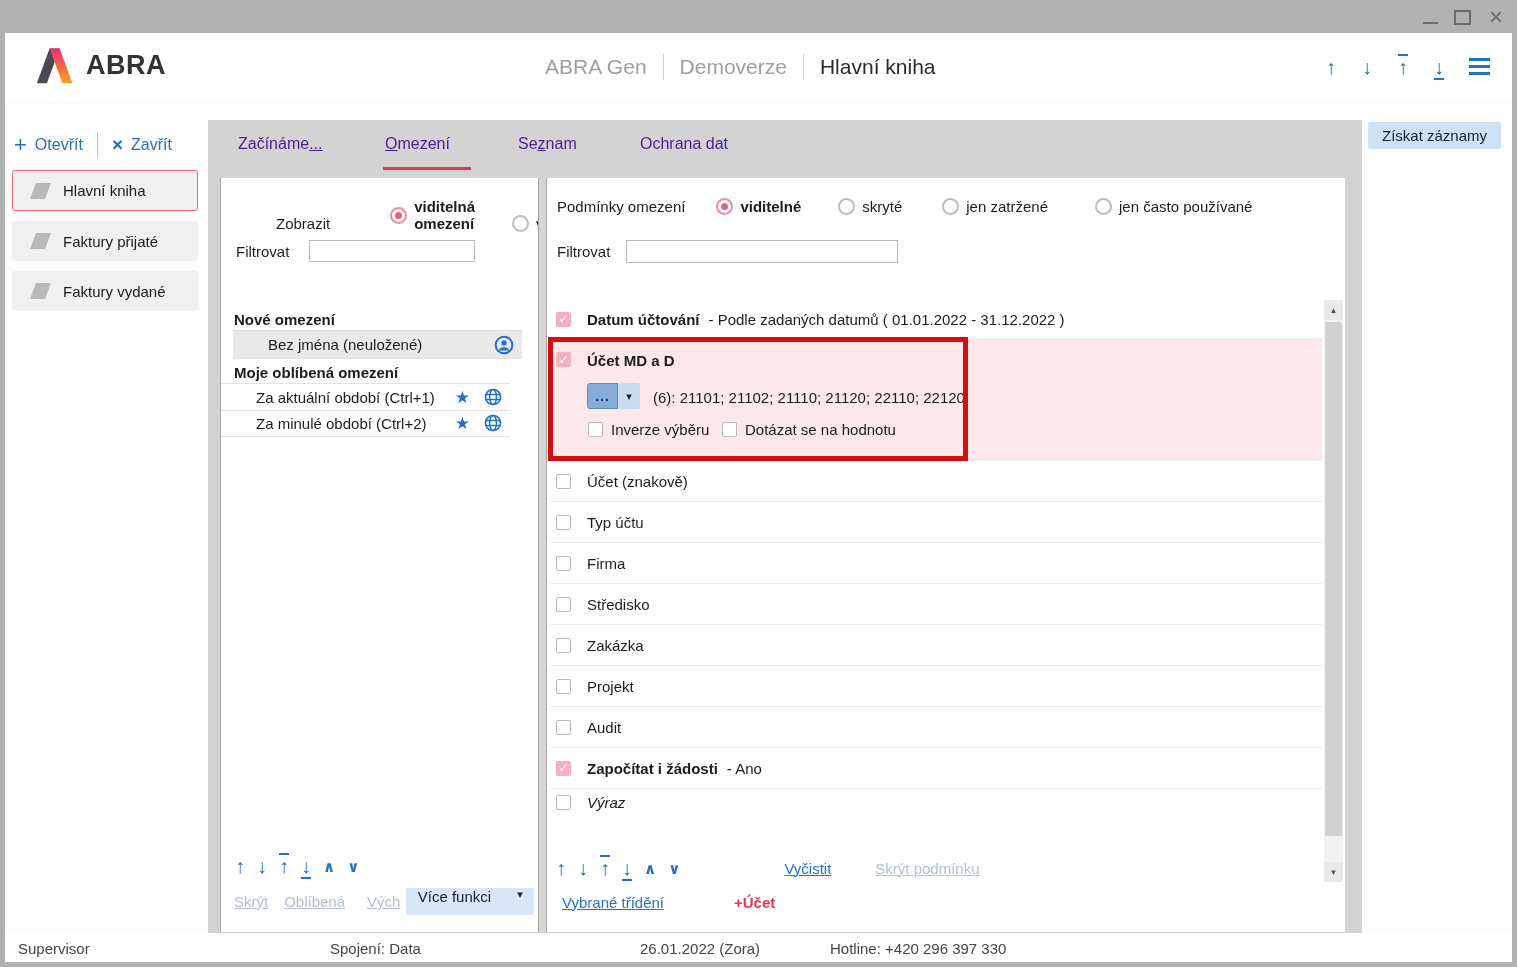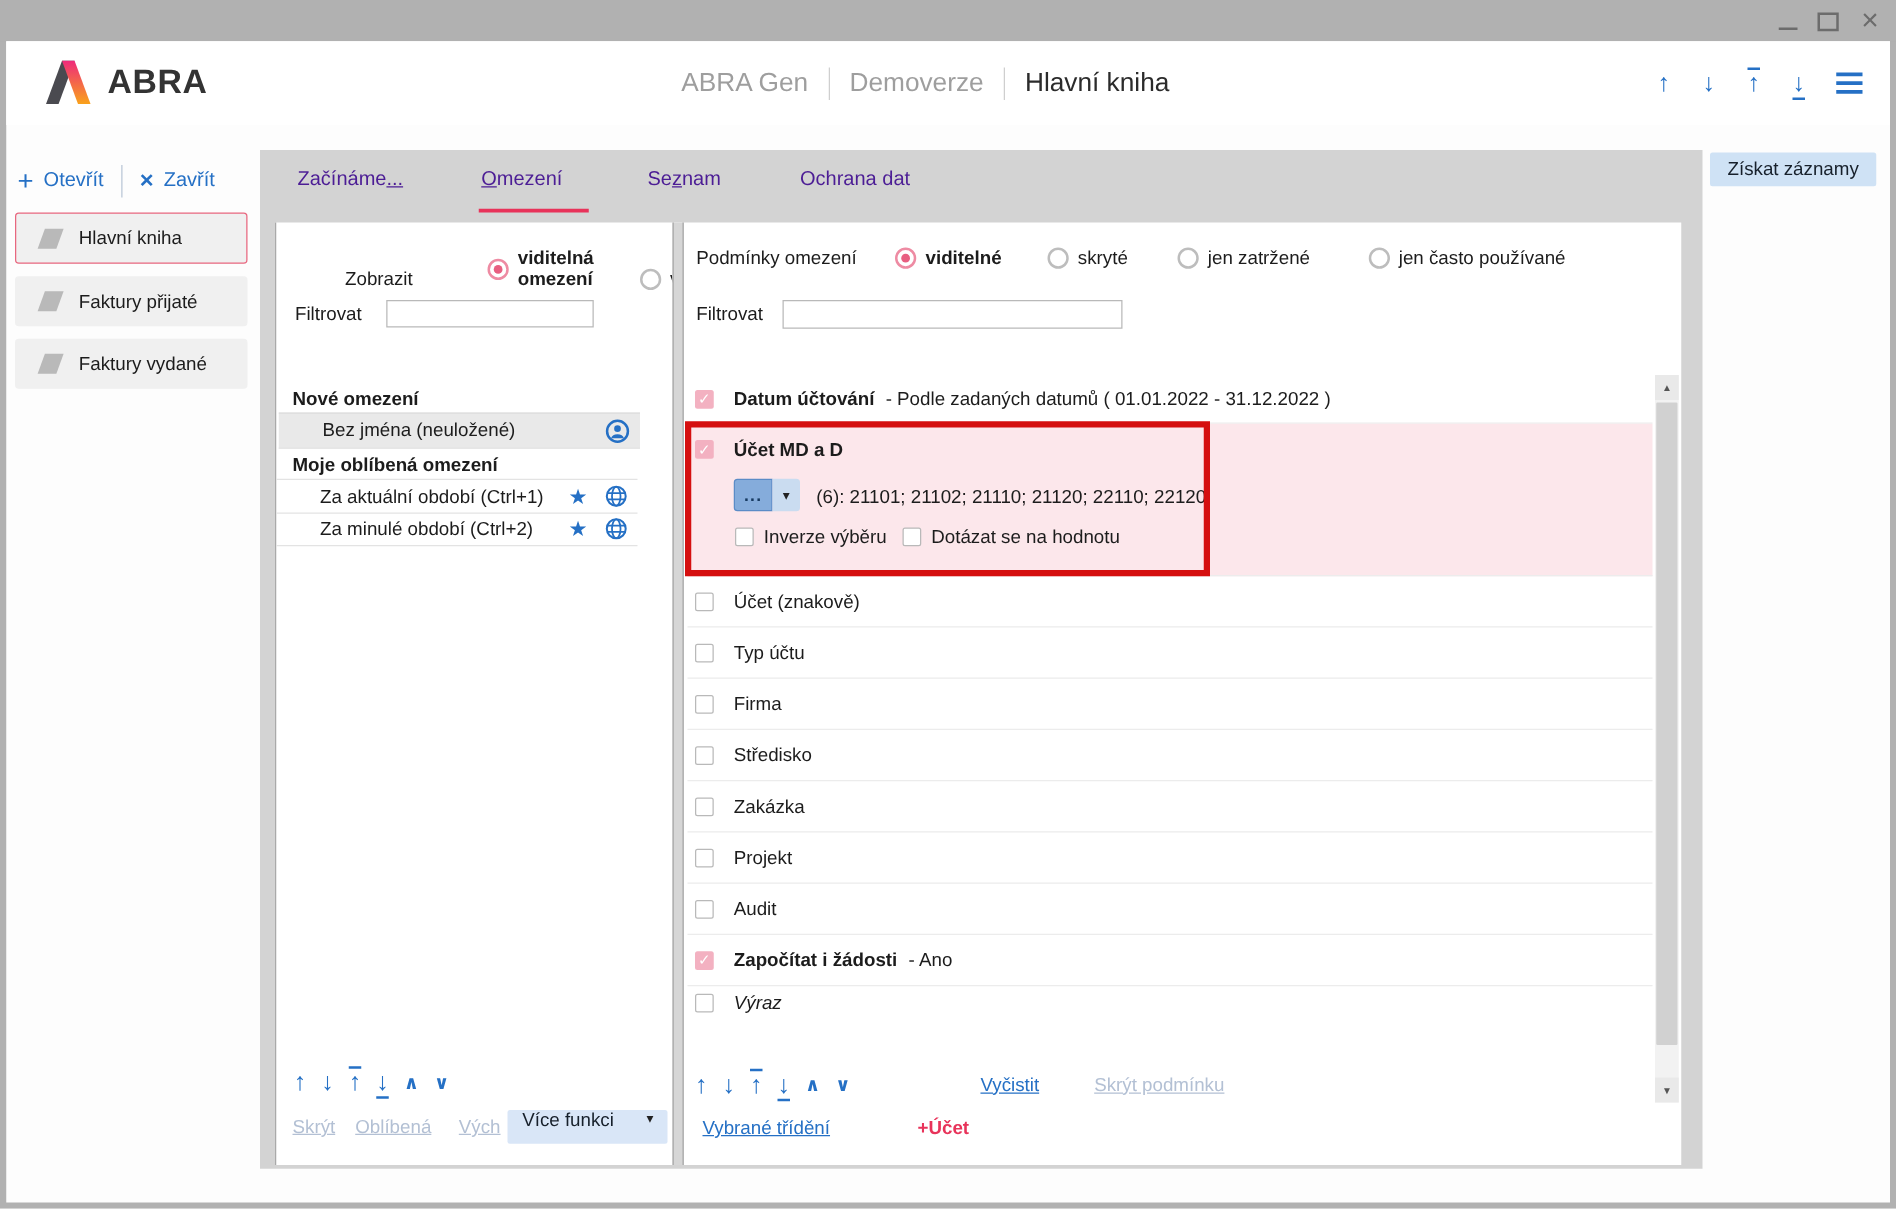--- a/index.html
+++ b/index.html
@@ -214,21 +214,21 @@
             <span class="rlabel">včetr</span>
           </span>
         </div>
         <div class="abs" style="left:15px;top:62px;display:flex;align-items:center;">
           <span class="form-label">Filtrovat</span>
           <input class="tinput" style="margin-left: 20px; width: 166px;" value="">
         </div>
 
         <div class="abs lhead" style="left:13px;top:133px;">Nové omezení</div>
 
-        <div class="abs lrow" style="left:2px;top:152px;width:289px;height:27px;background:#e9e9e9;border-top:1px solid #dcdcdc;">
+        <div class="abs lrow" style="left:12px;top:152px;width:289px;height:27px;background:#e9e9e9;border-top:1px solid #dcdcdc;">
           <span style="margin-left:35px;">Bez jména (neuložené)</span>
           <svg class="person-ic" style="margin-left:auto;margin-right:8px;" width="20" height="20" viewBox="0 0 24 24">
             <circle cx="12" cy="12" r="10" fill="none" stroke="#2570c5" stroke-width="2.4"></circle>
             <circle cx="12" cy="9.5" r="3.2" fill="#2570c5"></circle>
             <path d="M5.8 18.6 a6.4 5 0 0 1 12.4 0 z" fill="#2570c5"></path>
           </svg>
         </div>
 
         <div class="abs lhead" style="left:13px;top:186px;">Moje oblíbená omezení</div>
         <div class="abs" style="left:0;top:205px;width:289px;border-top:1px solid #e3e3e3;"></div>
@@ -390,14 +390,20 @@
             </div>
           <div class="sthumb"></div>
           <div class="sbtn" style="bottom:0;">
               <span>▼</span>
             </div>
         </div>
       </div>
     </div>
   </div>
 
+  <div class="abs statusbar">
+    <span style="left:13px;">Supervisor</span>
+    <span style="left:325px;">Spojení: Data</span>
+    <span style="left:635px;">26.01.2022 (Zora)</span>
+    <span style="left:825px;">Hotline: +420 296 397 330</span>
+  </div>
 
 </div>
 
 </body></html>

